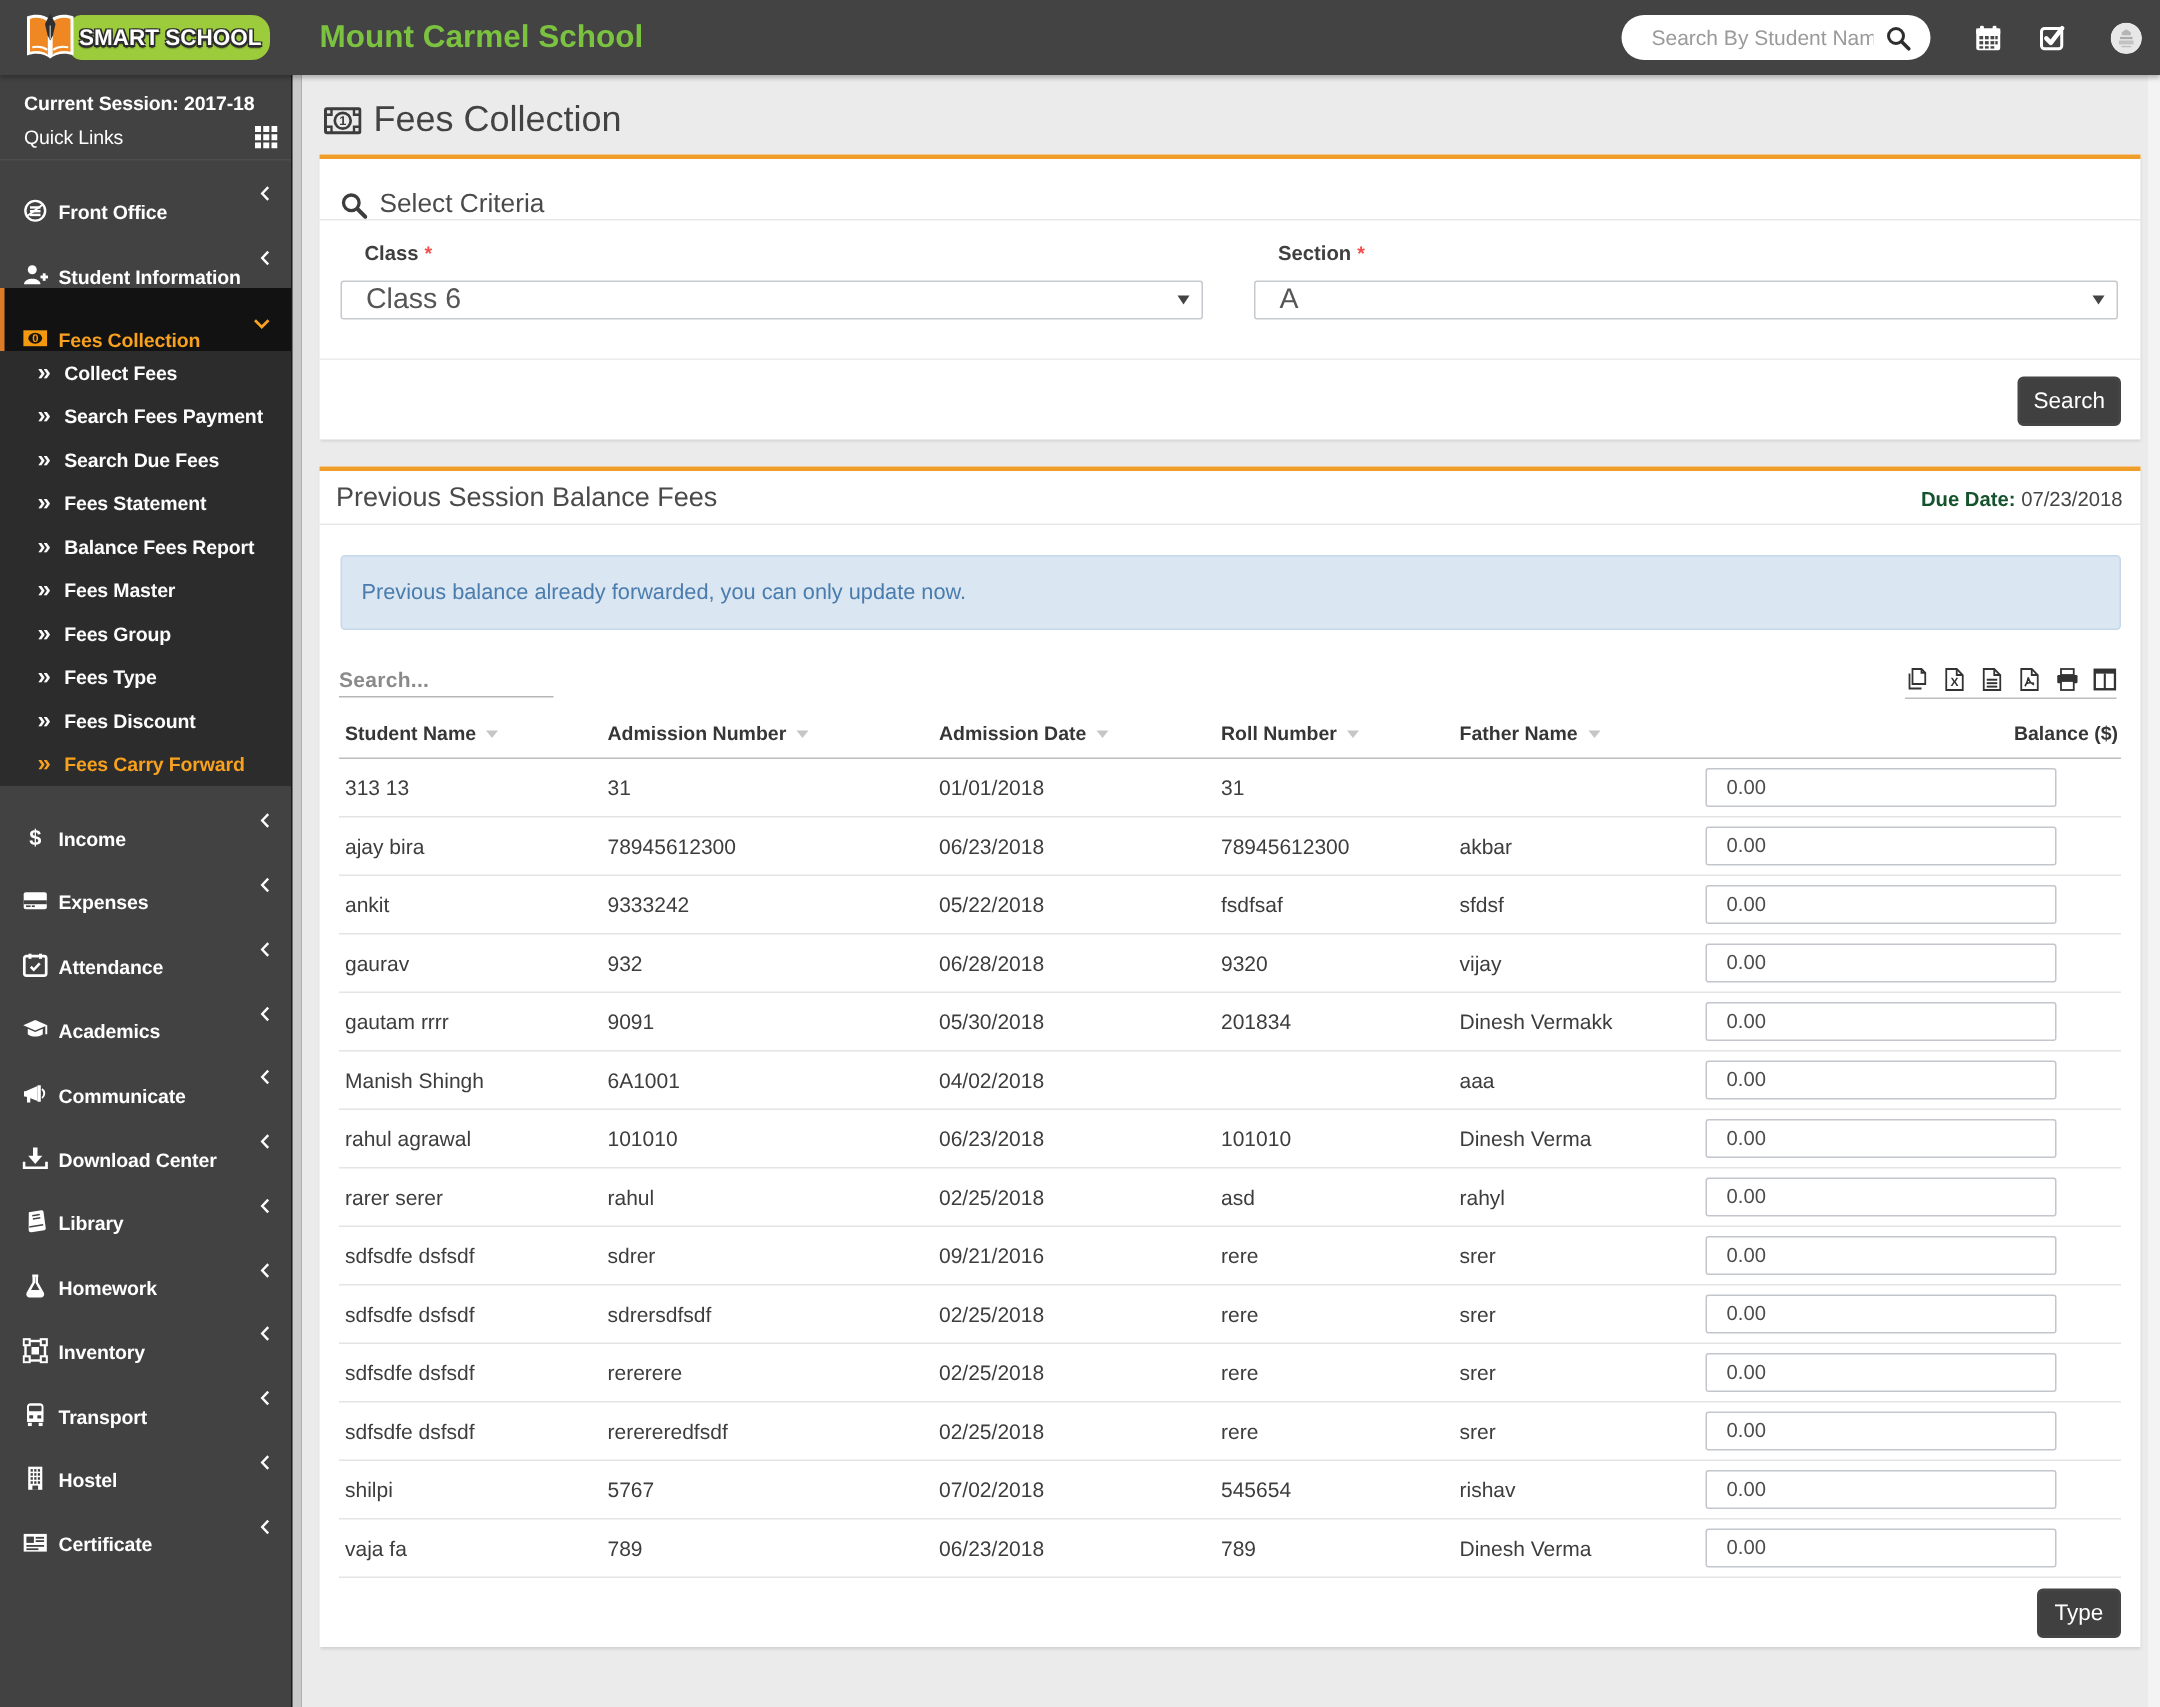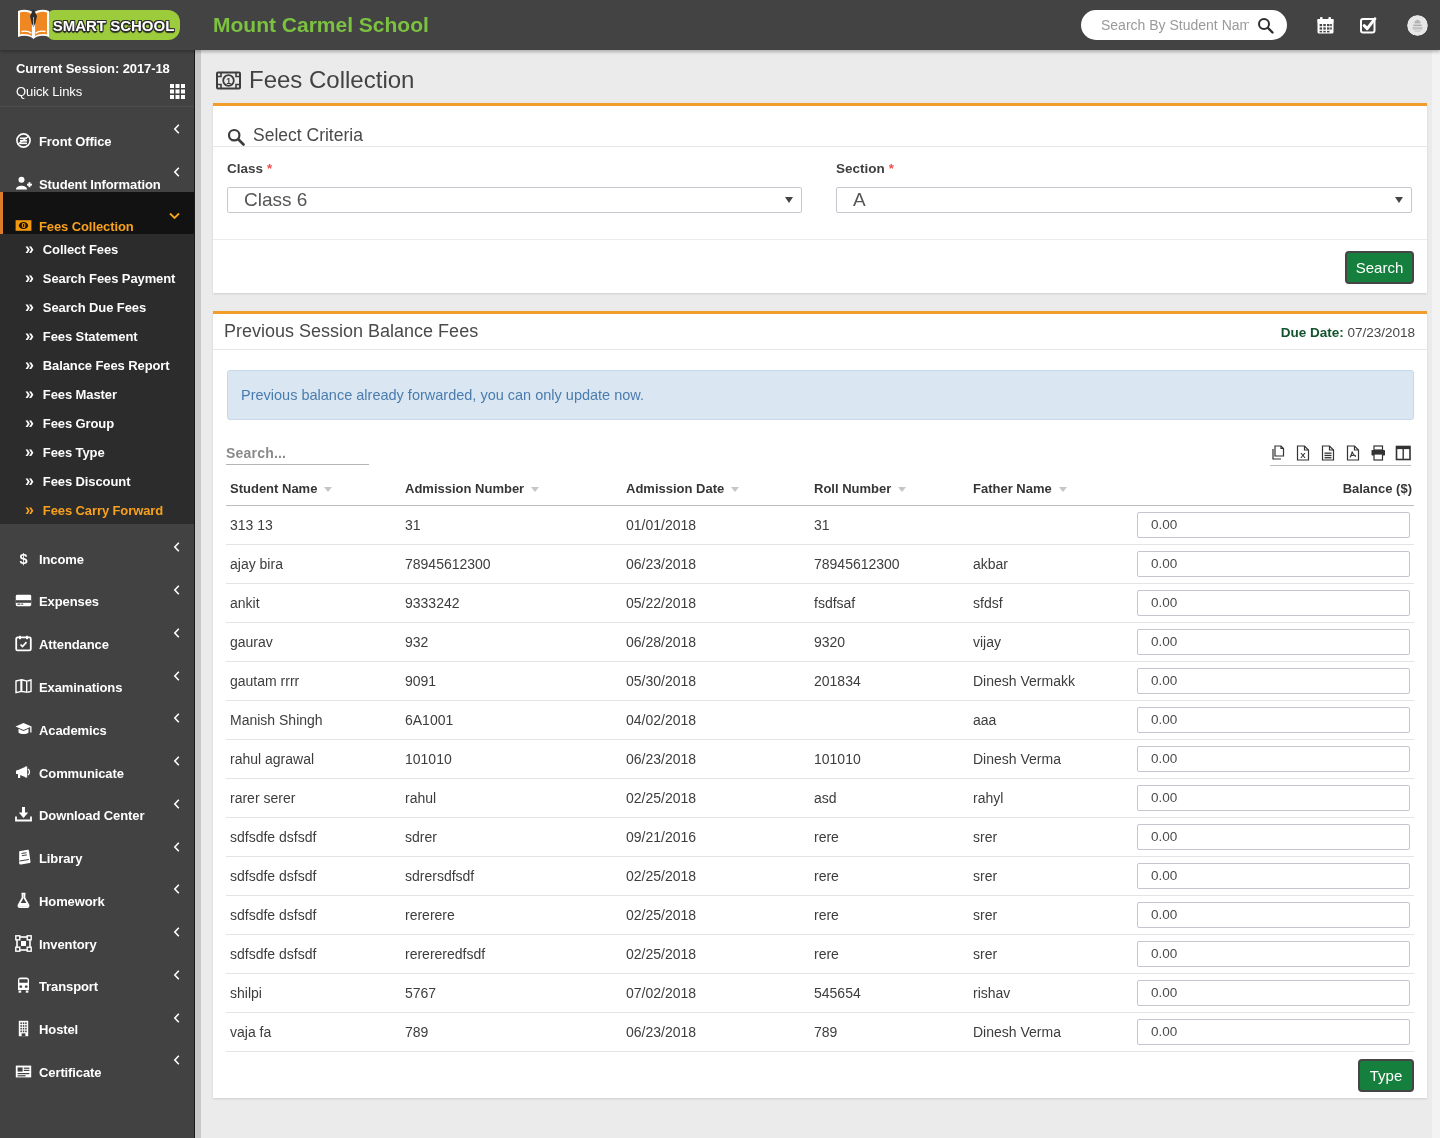--- a/index.html
+++ b/index.html
@@ -36,42 +36,42 @@
 
 .content{position:absolute;left:201px;top:50px;width:1231px;height:1088px}
 .rscroll{position:absolute;right:0;top:50px;width:8px;height:1088px;background:#f3f3f3;z-index:8}
 .page-title{position:absolute;left:216px;top:66px;height:28px;display:flex;align-items:center;color:#434343}
 .page-title .t{font-size:24px;margin-left:8px;color:#434343}
 .card{position:absolute;left:213px;width:1214px;background:#fff;border-top:3px solid #f09e29;box-shadow:0 1px 2px rgba(0,0,0,.12)}
 .card1{top:103px;height:190px}
 .card2{top:311px;height:787px}
 .card-h{height:41px;border-bottom:1px solid #e7e7e7;display:flex;align-items:flex-end;padding-left:14px;font-size:17.5px;color:#4a4a4a}
 .req{color:#f44a4a;margin-left:4px;font-size:13px}
-.lbl{position:absolute;top:55px;margin-left:0;font-size:13.5px;font-weight:bold;color:#3f3f3f}
+.lbl{position:absolute;top:55px;margin-left:16px;font-size:13.5px;font-weight:bold;color:#3f3f3f}
 .sel{position:absolute;top:81px;height:26px;border:1px solid #c6c9ce;border-radius:2px;background:#fff;font-size:19px;color:#555;display:flex;align-items:center;padding-left:16px}
 .sel .dar{position:absolute;right:8px;top:9px;width:0;height:0;border-left:4.5px solid transparent;border-right:4.5px solid transparent;border-top:6px solid #444}
 .c1foot{position:absolute;left:0;right:0;top:133px;border-top:1px solid #ececec;height:54px}
-.btn{position:absolute;background:#15803d;color:#fff;border:2px solid #454545;border-radius:4px;font-size:15px;display:flex;align-items:center;justify-content:center}
+.btn{position:absolute;background:#404040;color:#fff;border:2px solid #454545;border-radius:4px;font-size:15px;display:flex;align-items:center;justify-content:center}
 .btn-search{right:13px;top:11px;width:69px;height:33px}
 .c2head{height:36px;border-bottom:1px solid #e7e7e7;position:relative}
 .c2head .t{position:absolute;left:11px;top:7px;font-size:18px;color:#4a4a4a}
 .c2head .dd{position:absolute;right:12px;top:11px;font-size:13.5px;color:#454545}
 .c2head .dd b{color:#14532d;font-weight:bold}
 .alert{position:absolute;left:14px;right:13px;top:56px;height:50px;background:#dae6f2;border:1px solid #c6d8ea;border-radius:3px;font-size:14.5px;color:#4a7cad;display:flex;align-items:center;padding-left:13px}
 .dtsearch{position:absolute;left:13px;top:131px;width:143px;height:20px;border-bottom:1px solid #b5b5b5;font-size:14px;font-weight:bold;color:#8a8a8a;letter-spacing:0.2px}
 .exports{position:absolute;right:16px;top:131px;display:flex;gap:9px;padding-bottom:4px;border-bottom:1px solid #bdbdbd}
 .exports svg{display:block}
 .tbl{position:absolute;left:13px;right:13px;top:154px}
 .thr{position:relative;height:38px;border-bottom:1px solid #bdbdbd}
 .th{position:absolute;top:13px;font-size:13px;font-weight:bold;color:#363636;white-space:nowrap}
 .sort{display:inline-block;width:0;height:0;border-left:4px solid transparent;border-right:4px solid transparent;border-top:5px solid #c6c6c6;margin-left:7px;margin-bottom:1px;vertical-align:middle}
 .tr{position:relative;height:39px;border-bottom:1px solid #e4e4e4}
 .td{position:absolute;top:11px;font-size:14px;color:#3d3d3d;white-space:nowrap}
 .c1{left:4px}.c2{left:179px}.c3{left:400px}.c4{left:588px}.c5{left:747px}
-.bal{position:absolute;left:911px;top:6px;width:273px;height:26px;border:1px solid #c3c6cc;border-radius:2px;background:#fff;font-size:13.5px;color:#4c4c4c;line-height:24px;padding-left:13px}
+.bal{position:absolute;left:911px;top:6px;width:234px;height:26px;border:1px solid #c3c6cc;border-radius:2px;background:#fff;font-size:13.5px;color:#4c4c4c;line-height:24px;padding-left:13px}
 .btn-save{right:13px;top:745px;width:56px;height:33px}
 </style>
 </head>
 <body>
 
 <div class="navbar">
   <div class="logo">
     <div class="logo-pill">
         <span>SMART SCHOOL</span>
       </div>
@@ -212,28 +212,20 @@
             <rect x="1.2" y="2.4" width="14.6" height="13" rx="1.4" fill="none" stroke="#fff" stroke-width="1.8"></rect>
             <rect x="4" y="0.8" width="2" height="3.4" fill="#fff"></rect>
             <rect x="11" y="0.8" width="2" height="3.4" fill="#fff"></rect>
             <path d="M5.5 9.5 L7.5 11.5 L11.5 7.2" fill="none" stroke="#fff" stroke-width="1.7"></path>
           </svg>
         </span>Attendance<span class="chev"><svg width="7" height="10" viewBox="0 0 7 10">
             <path d="M5.8 0.8 L1.8 5 L5.8 9.2" fill="none" stroke="#fdfdfd" stroke-width="1.6"></path>
           </svg></span></li>
       <li class="mi"><span class="ic">
           <svg width="17" height="17" viewBox="0 0 17 17">
-            <path d="M1 3 L6 1.8 L6 13.5 L1 14.7 Z M6.7 1.8 L11.7 3 L11.7 14.2 L6.7 13.5 Z" fill="none" stroke="#fff" stroke-width="1.4"></path>
-            <path d="M12.4 3 L16 2 L16 13.5 L12.4 14.2" fill="none" stroke="#fff" stroke-width="1.4"></path>
-          </svg>
-        </span>Examinations<span class="chev"><svg width="7" height="10" viewBox="0 0 7 10">
-            <path d="M5.8 0.8 L1.8 5 L5.8 9.2" fill="none" stroke="#fdfdfd" stroke-width="1.6"></path>
-          </svg></span></li>
-      <li class="mi"><span class="ic">
-          <svg width="17" height="17" viewBox="0 0 17 17">
             <path d="M8.5 2 L16.5 5.5 L8.5 9 L0.5 5.5 Z" fill="#fff"></path>
             <path d="M3.5 7.8 L3.5 11.5 C5.5 13.6,11.5 13.6,13.5 11.5 L13.5 7.8 L8.5 10 Z" fill="#fff"></path>
             <rect x="15.2" y="5.5" width="1.3" height="6" fill="#fff"></rect>
           </svg>
         </span>Academics<span class="chev"><svg width="7" height="10" viewBox="0 0 7 10">
             <path d="M5.8 0.8 L1.8 5 L5.8 9.2" fill="none" stroke="#fdfdfd" stroke-width="1.6"></path>
           </svg></span></li>
       <li class="mi"><span class="ic">
           <svg width="17" height="17" viewBox="0 0 17 17">
             <path d="M2 6.5 L10 3 L10 13 L2 9.8 Z" fill="#fff"></path>

